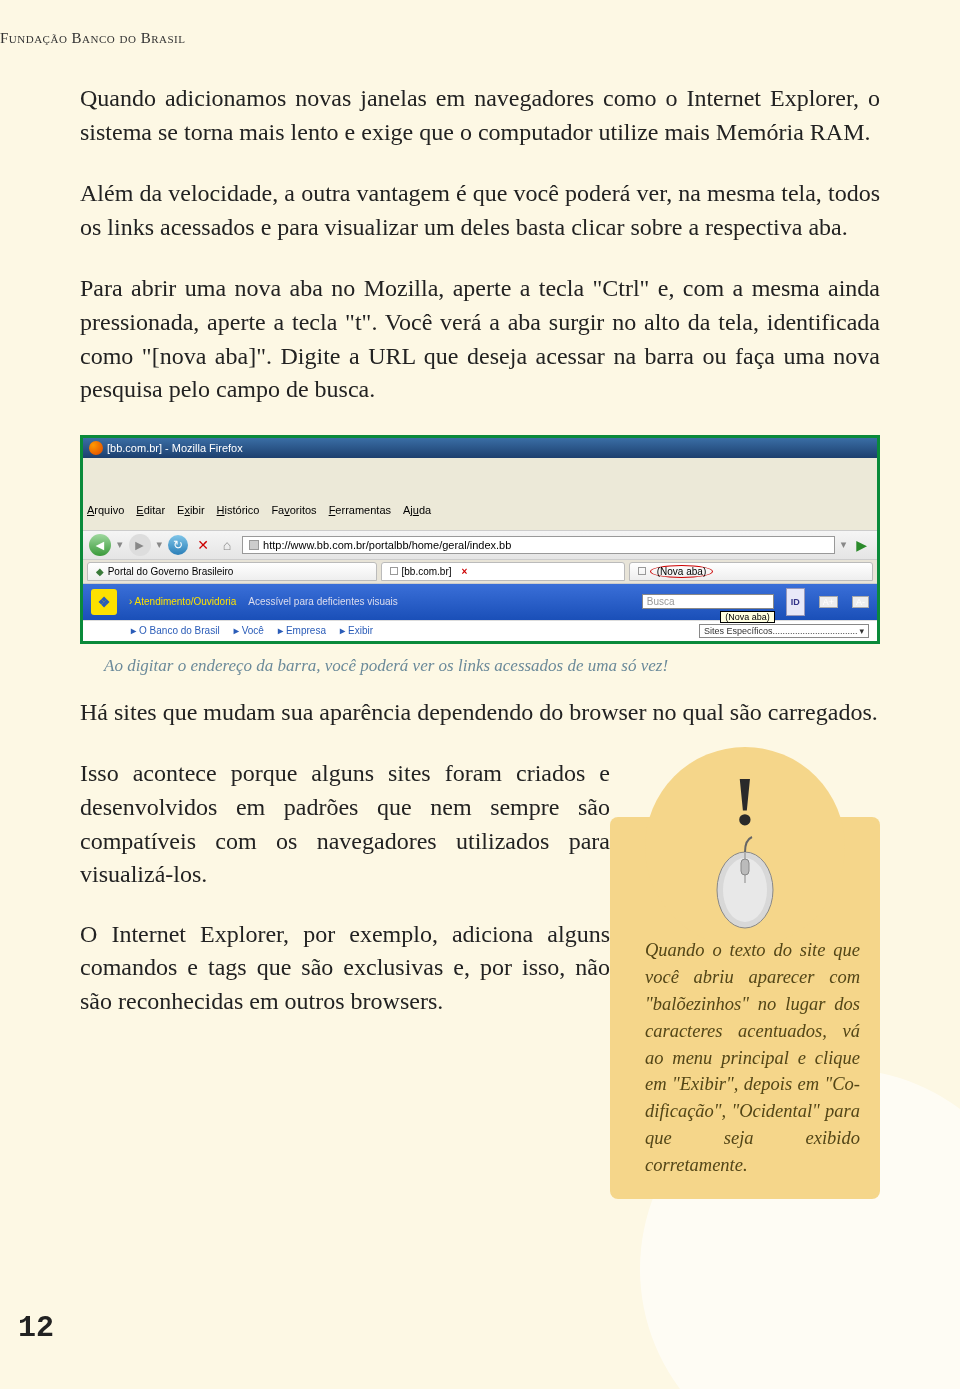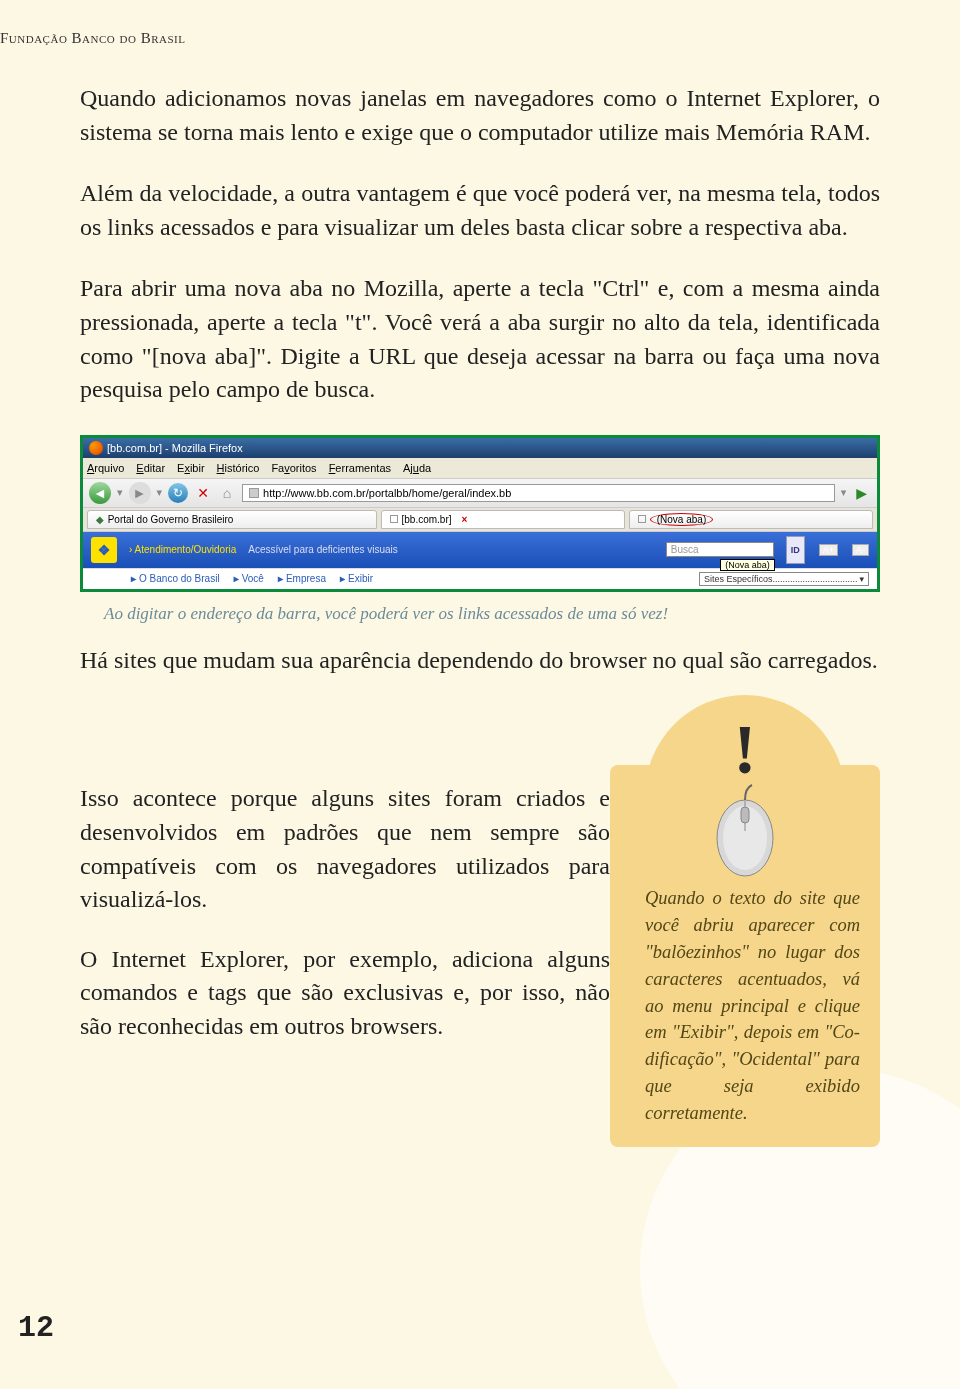--- a/index.html
+++ b/index.html
@@ -52,24 +52,25 @@
     font-size: 11px;
   }
   .ff-logo {
     width: 14px; height: 14px;
     background: radial-gradient(circle at 30% 30%, #f90, #d40);
     border-radius: 50%;
     display: inline-block;
   }
   .menubar {
     background: #ece9d8;
-    padding: 4px 4px;
+    padding: 14px 4px;
     display: flex;
     gap: 12px;
     border-bottom: 1px solid #ccc;
+    margin-top: 32px;
   }
   .menuitem { cursor: pointer; }
   .menuitem u { text-decoration: underline; }
   .toolbar {
     background: linear-gradient(#f5f5f5, #e5e5e5);
     padding: 3px 6px;
     display: flex;
     align-items: center;
     gap: 6px;
     border-bottom: 1px solid #ccc;
@@ -147,21 +148,21 @@
     color:#2a5cb8;font-weight:bold;font-size:14px;
   }
   .strip-link { color:#fde100; }
   .search-box {
     margin-left: auto;
     background:#fff;
     color:#999;
     padding:1px 4px;
     font-size:10px;
     border:1px solid #888;
-    width:108px;
+    width:132px;
     position:relative;
   }
   .search-tooltip{
     position:absolute;top:16px;right:-2px;
     background:#ffffe1;border:1px solid #000;
     color:#000;padding:0 4px;font-size:9px;white-space:nowrap;
   }
   .aa-btn { background:#eee;border:1px solid #aaa;padding:0 3px;font-size:9px;margin-left:2px;}
   .id-badge{ background:#e8e8f8;border:1px solid #99b;padding:8px 4px;font-size:9px;color:#338;font-weight:bold;}
   .navbar2{
@@ -187,21 +188,21 @@
     display:flex;justify-content:space-between;
   }
   .caption {
     font-style: italic;
     color: #6b8a9a;
     font-size: 17px;
     margin: 0 0 20px 24px;
   }
   .lower {
     display: flex;
-    align-items: center;
+    align-items: flex-start;
     position: relative;
   }
   .left-col { flex: 1; }
   .left-col .para { margin-bottom: 26px; }
   .sidebar {
     width: 270px;
     background: #f5d68a;
     border-radius: 8px;
     padding: 120px 20px 20px 20px;
     position: relative;

